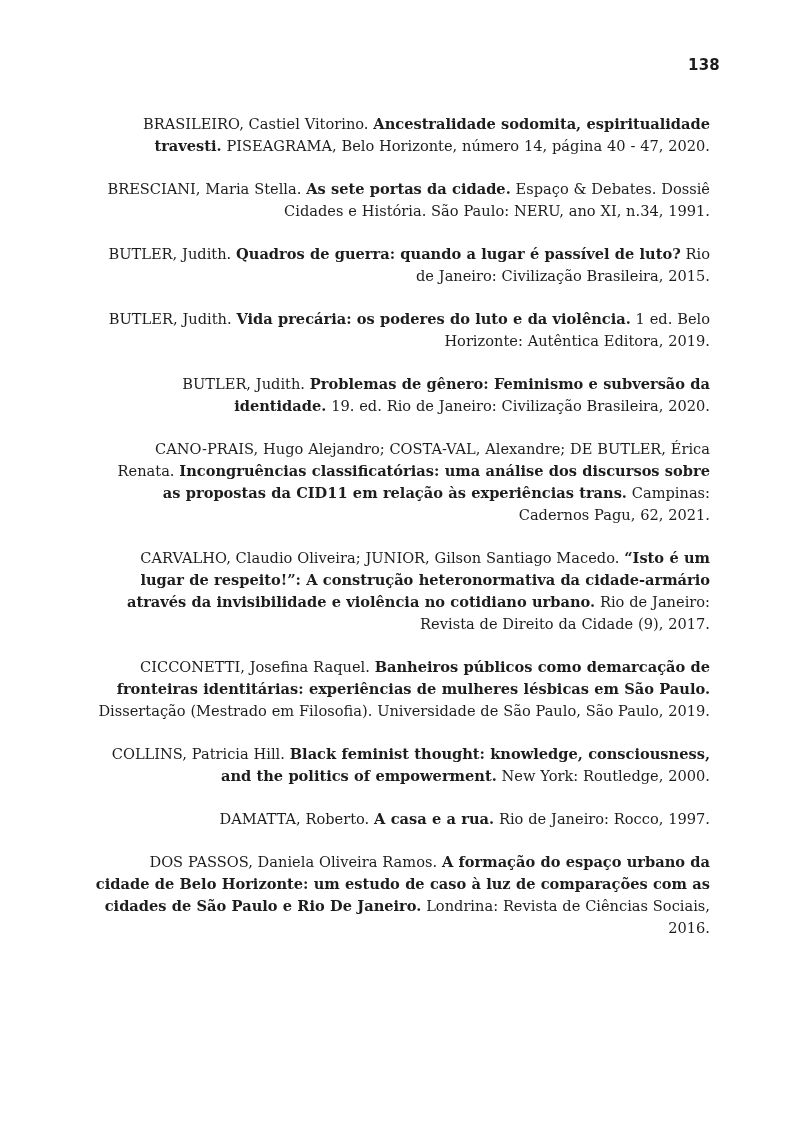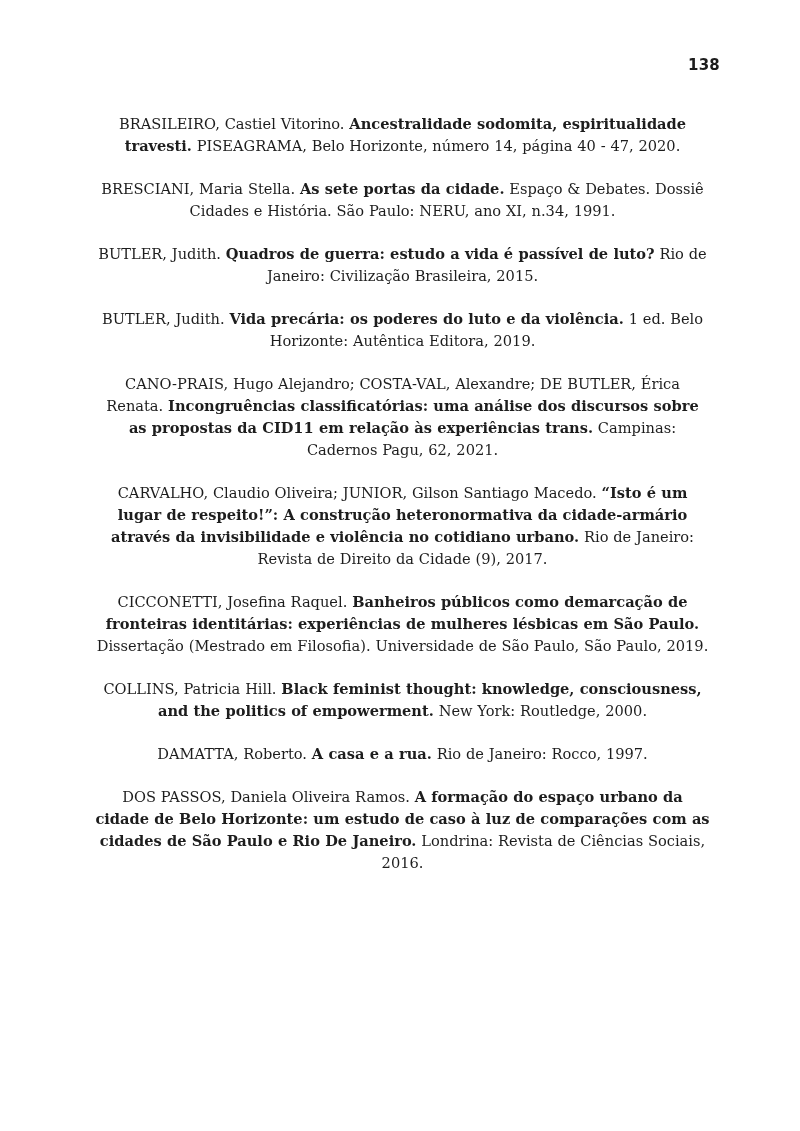--- a/index.html
+++ b/index.html
@@ -28,39 +28,40 @@
     font-weight: bold;
     font-size: 15px;
     letter-spacing: 0.2px;
     color: #1d1d1d;
   }
   .references {
     margin-top: 58px;
   }
   .ref {
     margin: 0 0 21px 0;
-    text-align: center;
+    text-align: right;
     hyphens: auto;
     -webkit-hyphens: auto;
     word-spacing: 0.2px;
   }
   .ref b {
     font-weight: bold;
   }
 </style>
 </head>
 <body>
 
 <div class="page">
   <div class="page-number">138</div>
   <div class="references">
       <p class="ref"><span>BRASILEIRO, Castiel Vitorino. </span><b>Ancestralidade sodomita, espiritualidade travesti.</b><span> PISEAGRAMA, Belo Horizonte, número 14, página 40 - 47, 2020.</span></p>
       <p class="ref"><span>BRESCIANI, Maria Stella. </span><b>As sete portas da cidade.</b><span> Espaço &amp; Debates. Dossiê Cidades e História. São Paulo: NERU, ano XI, n.34, 1991.</span></p>
-      <p class="ref"><span>BUTLER, Judith. </span><b>Quadros de guerra: estudo a vida é passível de luto?</b><span> Rio de Janeiro: Civilização Brasileira, 2015.</span></p>
+      <p class="ref"><span>BUTLER, Judith. </span><b>Quadros de guerra: quando a lugar é passível de luto?</b><span> Rio de Janeiro: Civilização Brasileira, 2015.</span></p>
       <p class="ref"><span>BUTLER, Judith. </span><b>Vida precária: os poderes do luto e da violência.</b><span> 1 ed. Belo Horizonte: Autêntica Editora, 2019.</span></p>
+      <p class="ref"><span>BUTLER, Judith. </span><b>Problemas de gênero: Feminismo e subversão da identidade.</b><span> 19. ed. Rio de Janeiro: Civilização Brasileira, 2020.</span></p>
       <p class="ref"><span>CANO-PRAIS, Hugo Alejandro; COSTA-VAL, Alexandre; DE BUTLER, Érica Renata. </span><b>Incongruências classificatórias: uma análise dos discursos sobre as propostas da CID11 em relação às experiências trans.</b><span> Campinas: Cadernos Pagu, 62, 2021.</span></p>
       <p class="ref"><span>CARVALHO, Claudio Oliveira; JUNIOR, Gilson Santiago Macedo. </span><b>“Isto é um lugar de respeito!”: A construção heteronormativa da cidade-armário através da invisibilidade e violência no cotidiano urbano.</b><span> Rio de Janeiro: Revista de Direito da Cidade (9), 2017.</span></p>
       <p class="ref"><span>CICCONETTI, Josefina Raquel. </span><b>Banheiros públicos como demarcação de fronteiras identitárias: experiências de mulheres lésbicas em São Paulo.</b><span> Dissertação (Mestrado em Filosofia). Universidade de São Paulo, São Paulo, 2019.</span></p>
       <p class="ref"><span>COLLINS, Patricia Hill. </span><b>Black feminist thought: knowledge, consciousness, and the politics of empowerment.</b><span> New York: Routledge, 2000.</span></p>
       <p class="ref"><span>DAMATTA, Roberto. </span><b>A casa e a rua.</b><span> Rio de Janeiro: Rocco, 1997.</span></p>
       <p class="ref"><span>DOS PASSOS, Daniela Oliveira Ramos. </span><b>A formação do espaço urbano da cidade de Belo Horizonte: um estudo de caso à luz de comparações com as cidades de São Paulo e Rio De Janeiro.</b><span> Londrina: Revista de Ciências Sociais, 2016.</span></p>
     </div>
 </div>
 
 </body></html>

